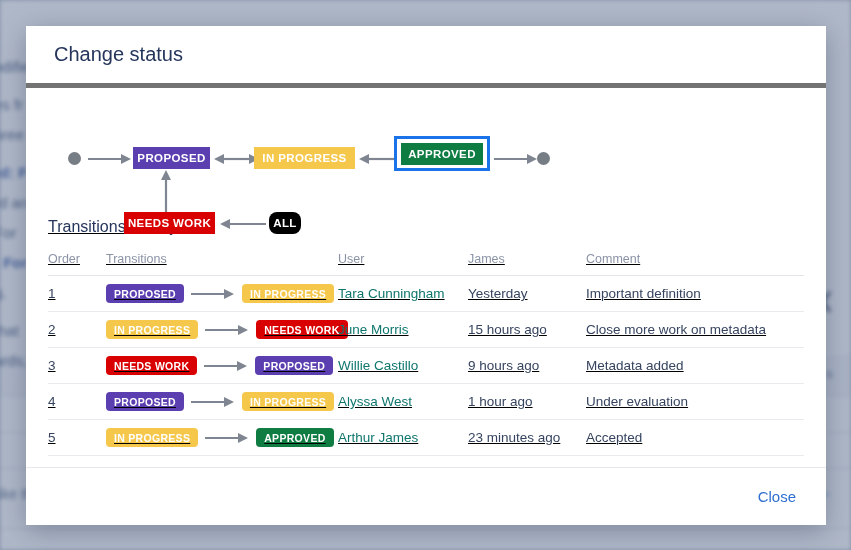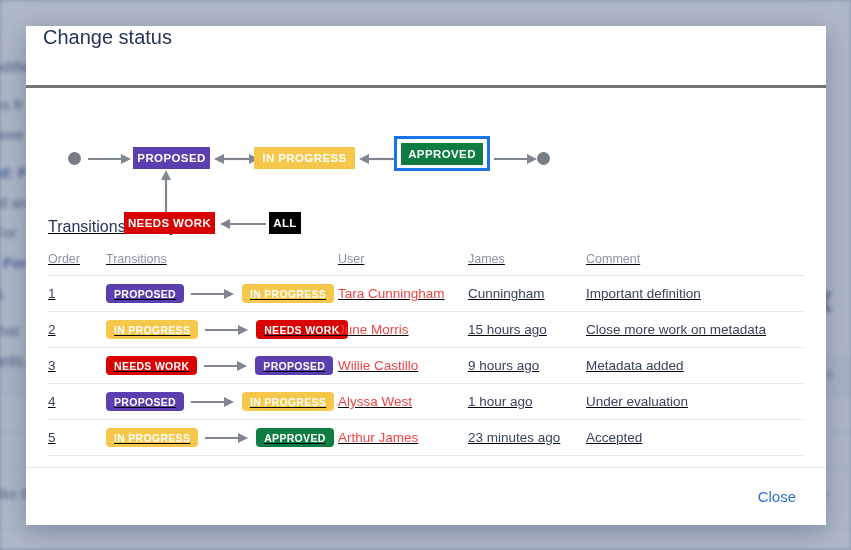--- a/index.html
+++ b/index.html
@@ -80,23 +80,23 @@
     left: 26px; top: 26px;
     width: 800px; height: 499px;
     background: #ffffff;
     box-shadow: 0 6px 26px rgba(20,30,60,0.30);
     display: flex; flex-direction: column;
   }
 
   #modal-header {
     height: 62px;
     flex: 0 0 62px;
-    display: flex; 
-    padding: 0 17px;
-    border-bottom: 3px solid #737373;
+    display: flex; align-items: center;
+    padding: 0 28px;
+    border-bottom: 5px solid #737373;
   }
   #modal-title {
     font-size: 20px;
     color: #25355c;
     font-weight: 400;
   }
 
   #modal-body {
     flex: 1 1 auto;
     padding: 0 22px;
@@ -130,21 +130,21 @@
     display: flex; align-items: center; justify-content: center;
     font-size: 11.5px;
     font-weight: bold;
     letter-spacing: 0.4px;
     color: #ffffff;
     height: 22px;
     padding: 0 9px;
     white-space: nowrap;
   }
   .node.sq { border-radius: 0; }
-  .node.rounded { border-radius: 0; }
+  .node.rounded { border-radius: 8px; }
 
   .dot {
     position: absolute;
     width: 13px; height: 13px;
     border-radius: 50%;
     background: #777d85;
   }
   .sel-box {
     position: absolute;
     border: 3px solid #1a73e8;
@@ -178,21 +178,21 @@
     border-bottom: 1px solid #e8eaee;
     height: 35px;
     vertical-align: middle;
   }
   .col-order  { width: 58px; }
   .col-trans  { width: 232px; }
   .col-user   { width: 130px; margin-left: 20px; }
   .col-date   { width: 118px; }
   .col-comment{ width: auto; }
 
-  .user-link { color: #ef4444; text-decoration: none; cursor: pointer; }
+  .user-link { color: #0f766e; text-decoration: none; cursor: pointer; }
 
   .trans-cell { display: flex; align-items: center; gap: 0; }
   .pill {
     display: inline-flex; align-items: center; justify-content: center;
     height: 19px;
     padding: 0 8px;
     border-radius: 4px;
     font-size: 10.5px;
     font-weight: bold;
     letter-spacing: 0.3px;
@@ -328,21 +328,21 @@
                 <span class="mini-arrow">
                   <svg width="44" height="12">
                     <line x1="0" y1="6" x2="33" y2="6" stroke="#808691" stroke-width="2.2"></line>
                     <polygon points="33,1 43,6 33,11" fill="#808691"></polygon>
                   </svg>
                 </span>
                 <span class="pill" style="background: rgb(245, 200, 76);">IN PROGRESS</span>
               </div>
             </td>
             <td class="col-user"><a class="user-link">Tara Cunningham</a></td>
-            <td class="col-date">Cunningham</td>
+            <td class="col-date">Yesterday</td>
             <td class="col-comment">Important definition</td>
           </tr>
           <tr>
             <td class="col-order">2</td>
             <td class="col-trans">
               <div class="trans-cell">
                 <span class="pill" style="background: rgb(245, 200, 76);">IN PROGRESS</span>
                 <span class="mini-arrow">
                   <svg width="44" height="12">
                     <line x1="0" y1="6" x2="33" y2="6" stroke="#808691" stroke-width="2.2"></line>

